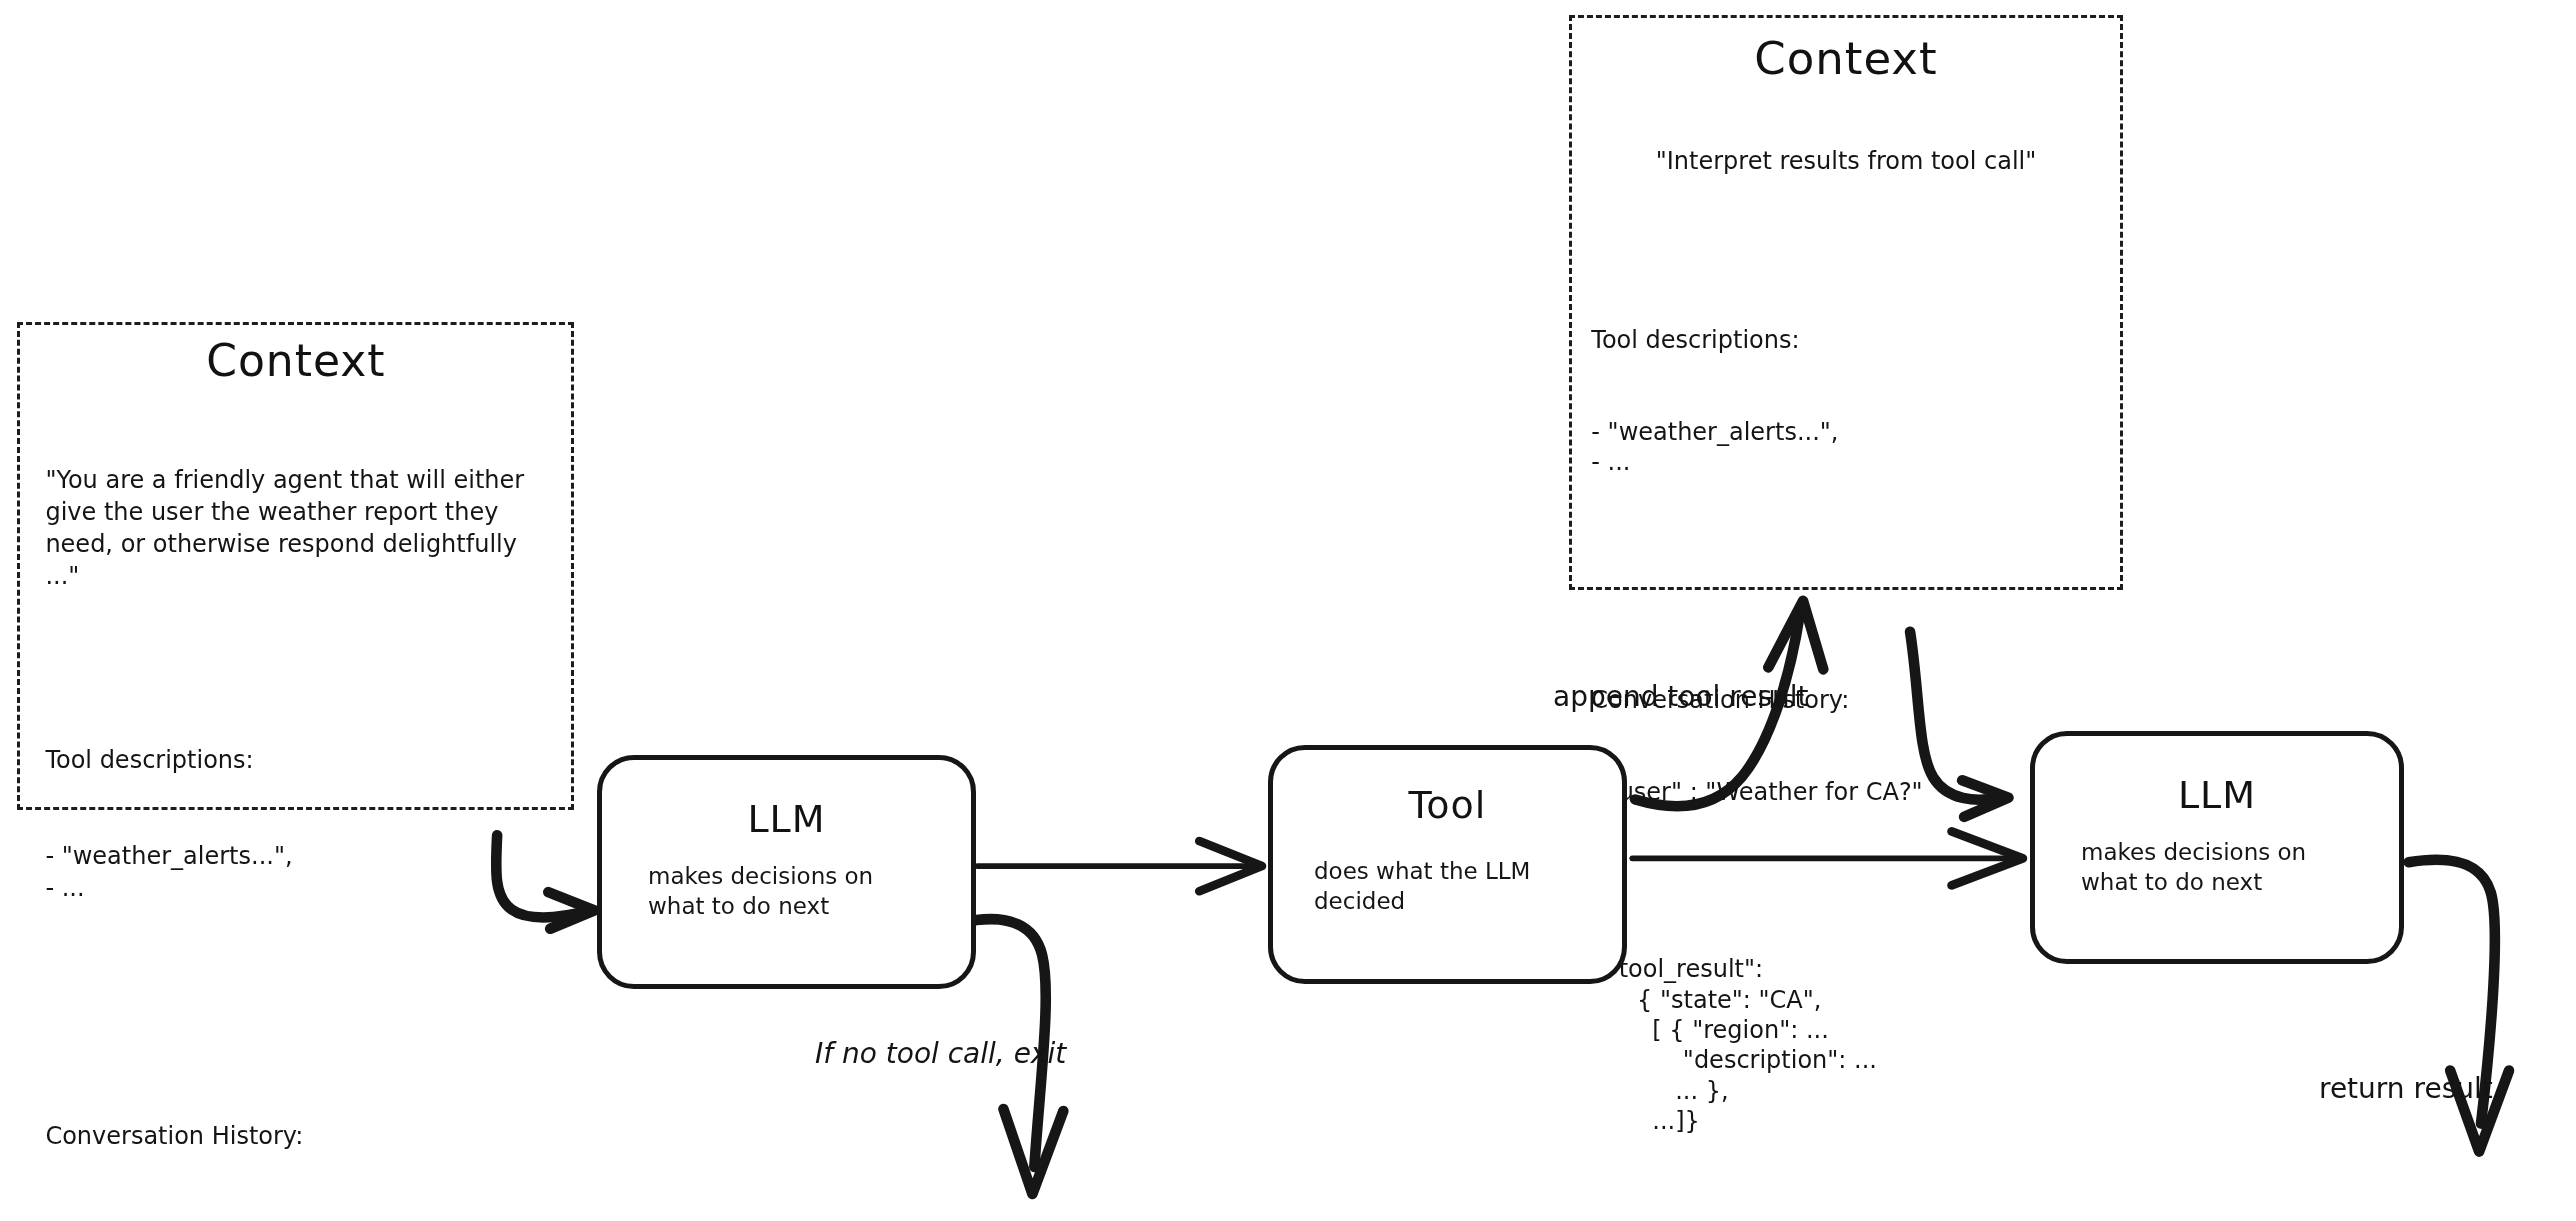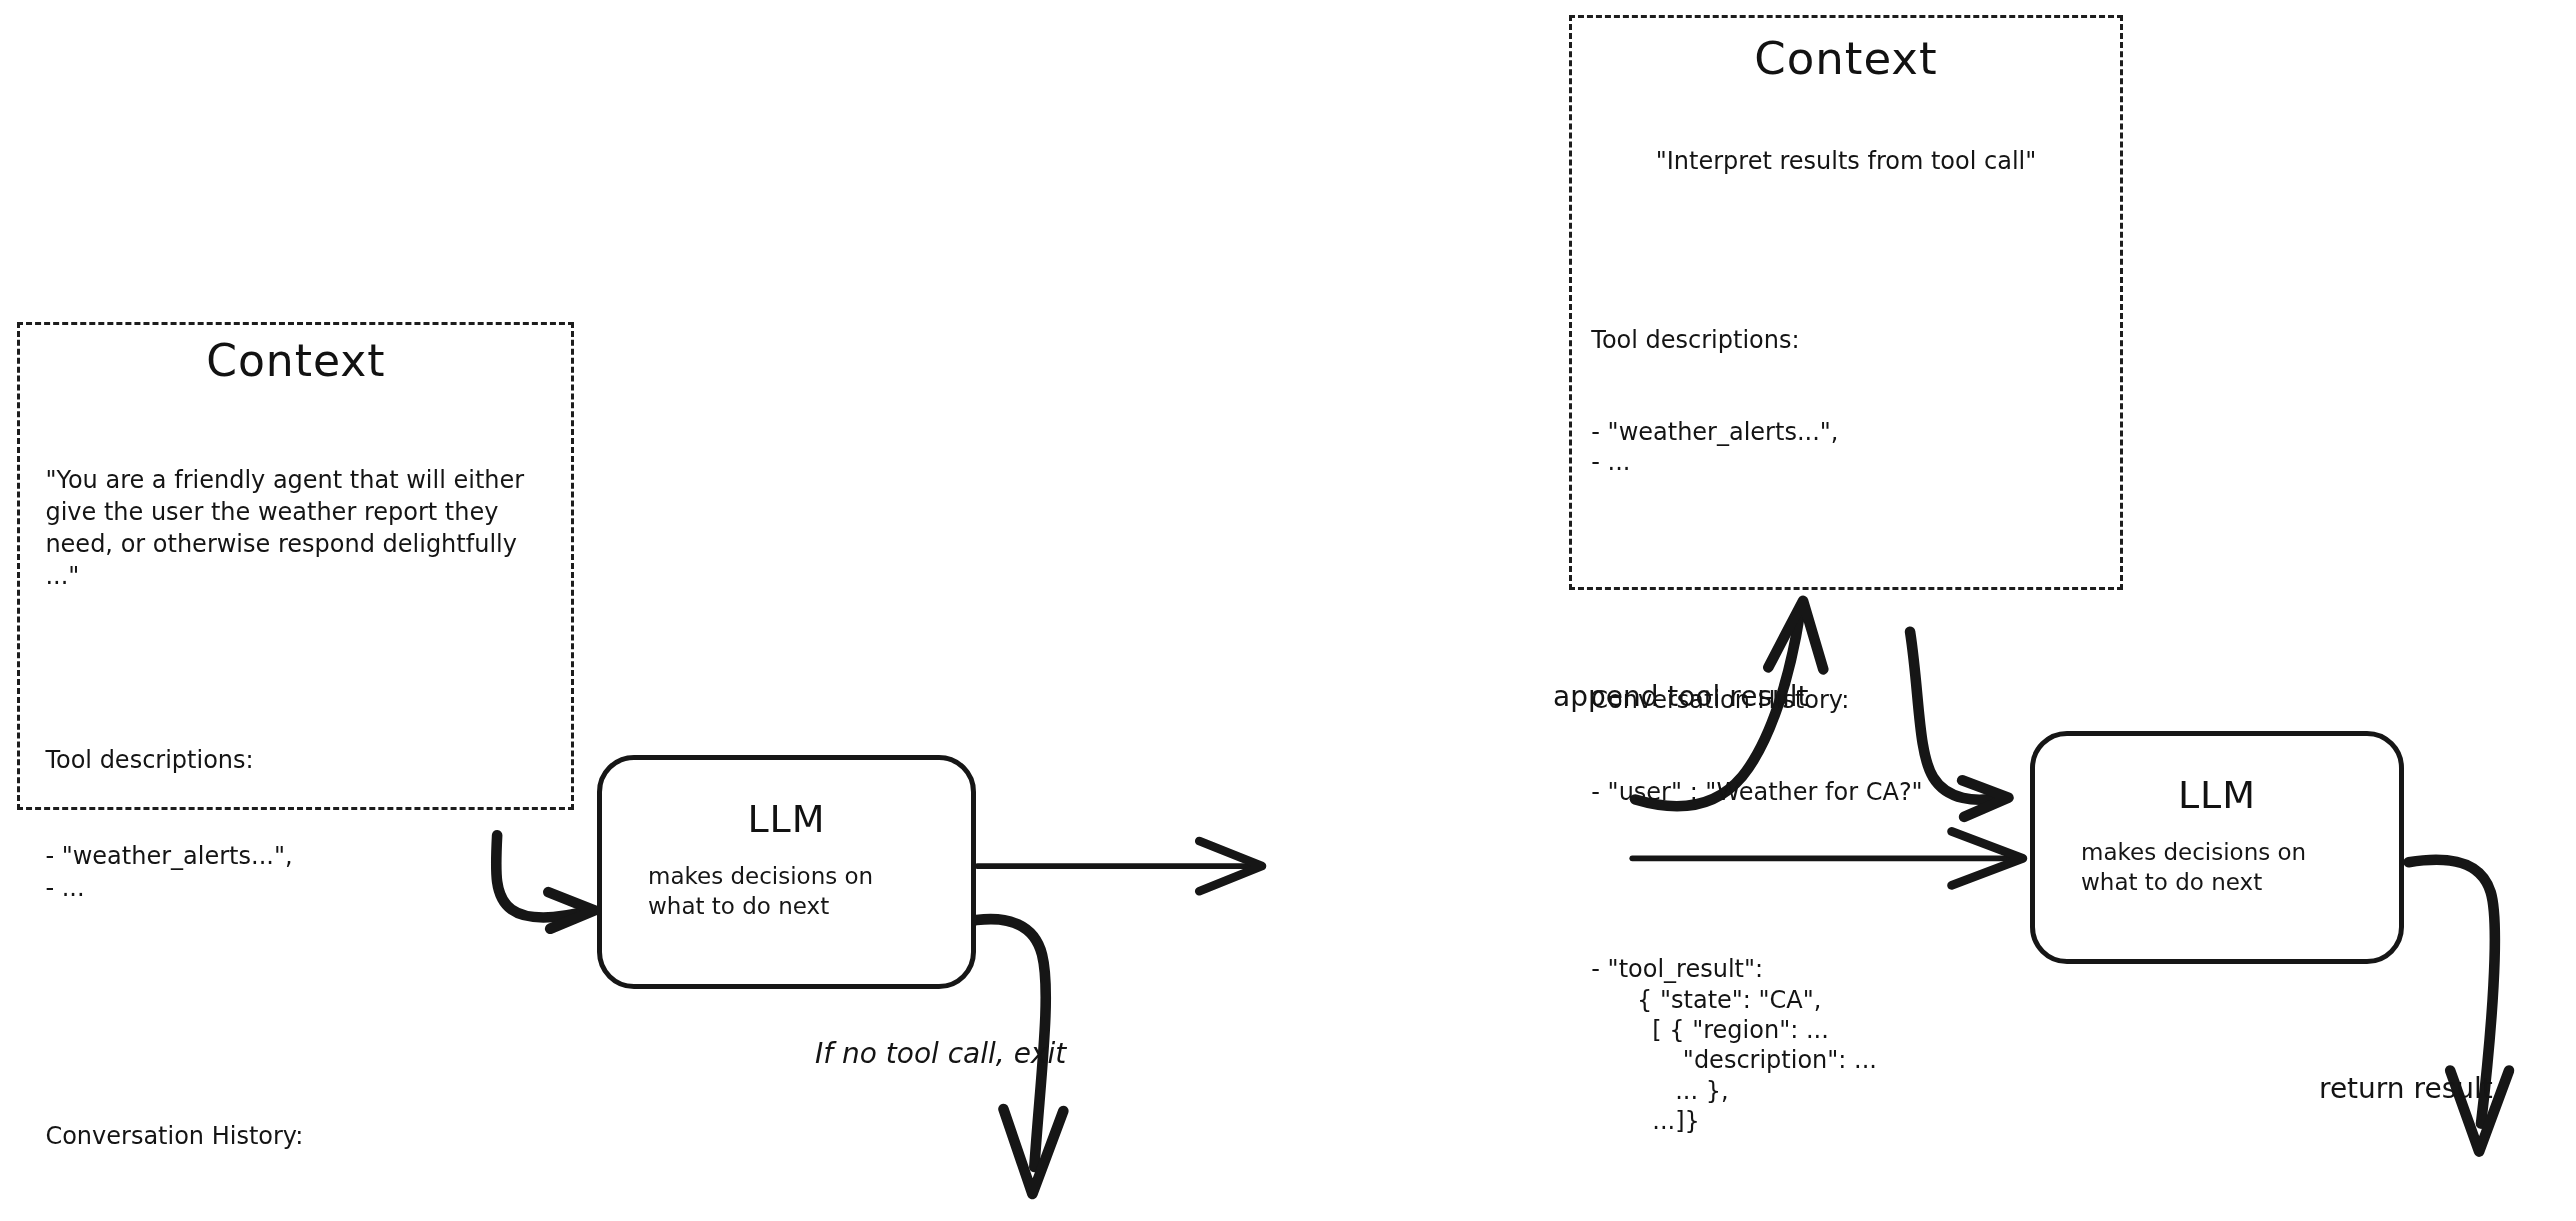--- a/index.html
+++ b/index.html
@@ -220,20 +220,25 @@
         ...]}</div>
     </div>
   </div>
 
   <div class="node" id="node-llm-1">
     <div class="node-title">LLM</div>
     <div class="node-sub">makes decisions on
 what to do next</div>
   </div>
 
+  <div class="node" id="node-tool">
+    <div class="node-title">Tool</div>
+    <div class="node-sub">does what the LLM
+decided</div>
+  </div>
 
   <div class="node" id="node-llm-2">
     <div class="node-title">LLM</div>
     <div class="node-sub">makes decisions on
 what to do next</div>
   </div>
 
   <div class="edge-label" id="label-append">append tool result</div>
   <div class="edge-label" id="label-exit">If no tool call, exit</div>
   <div class="edge-label" id="label-return">return result</div>

